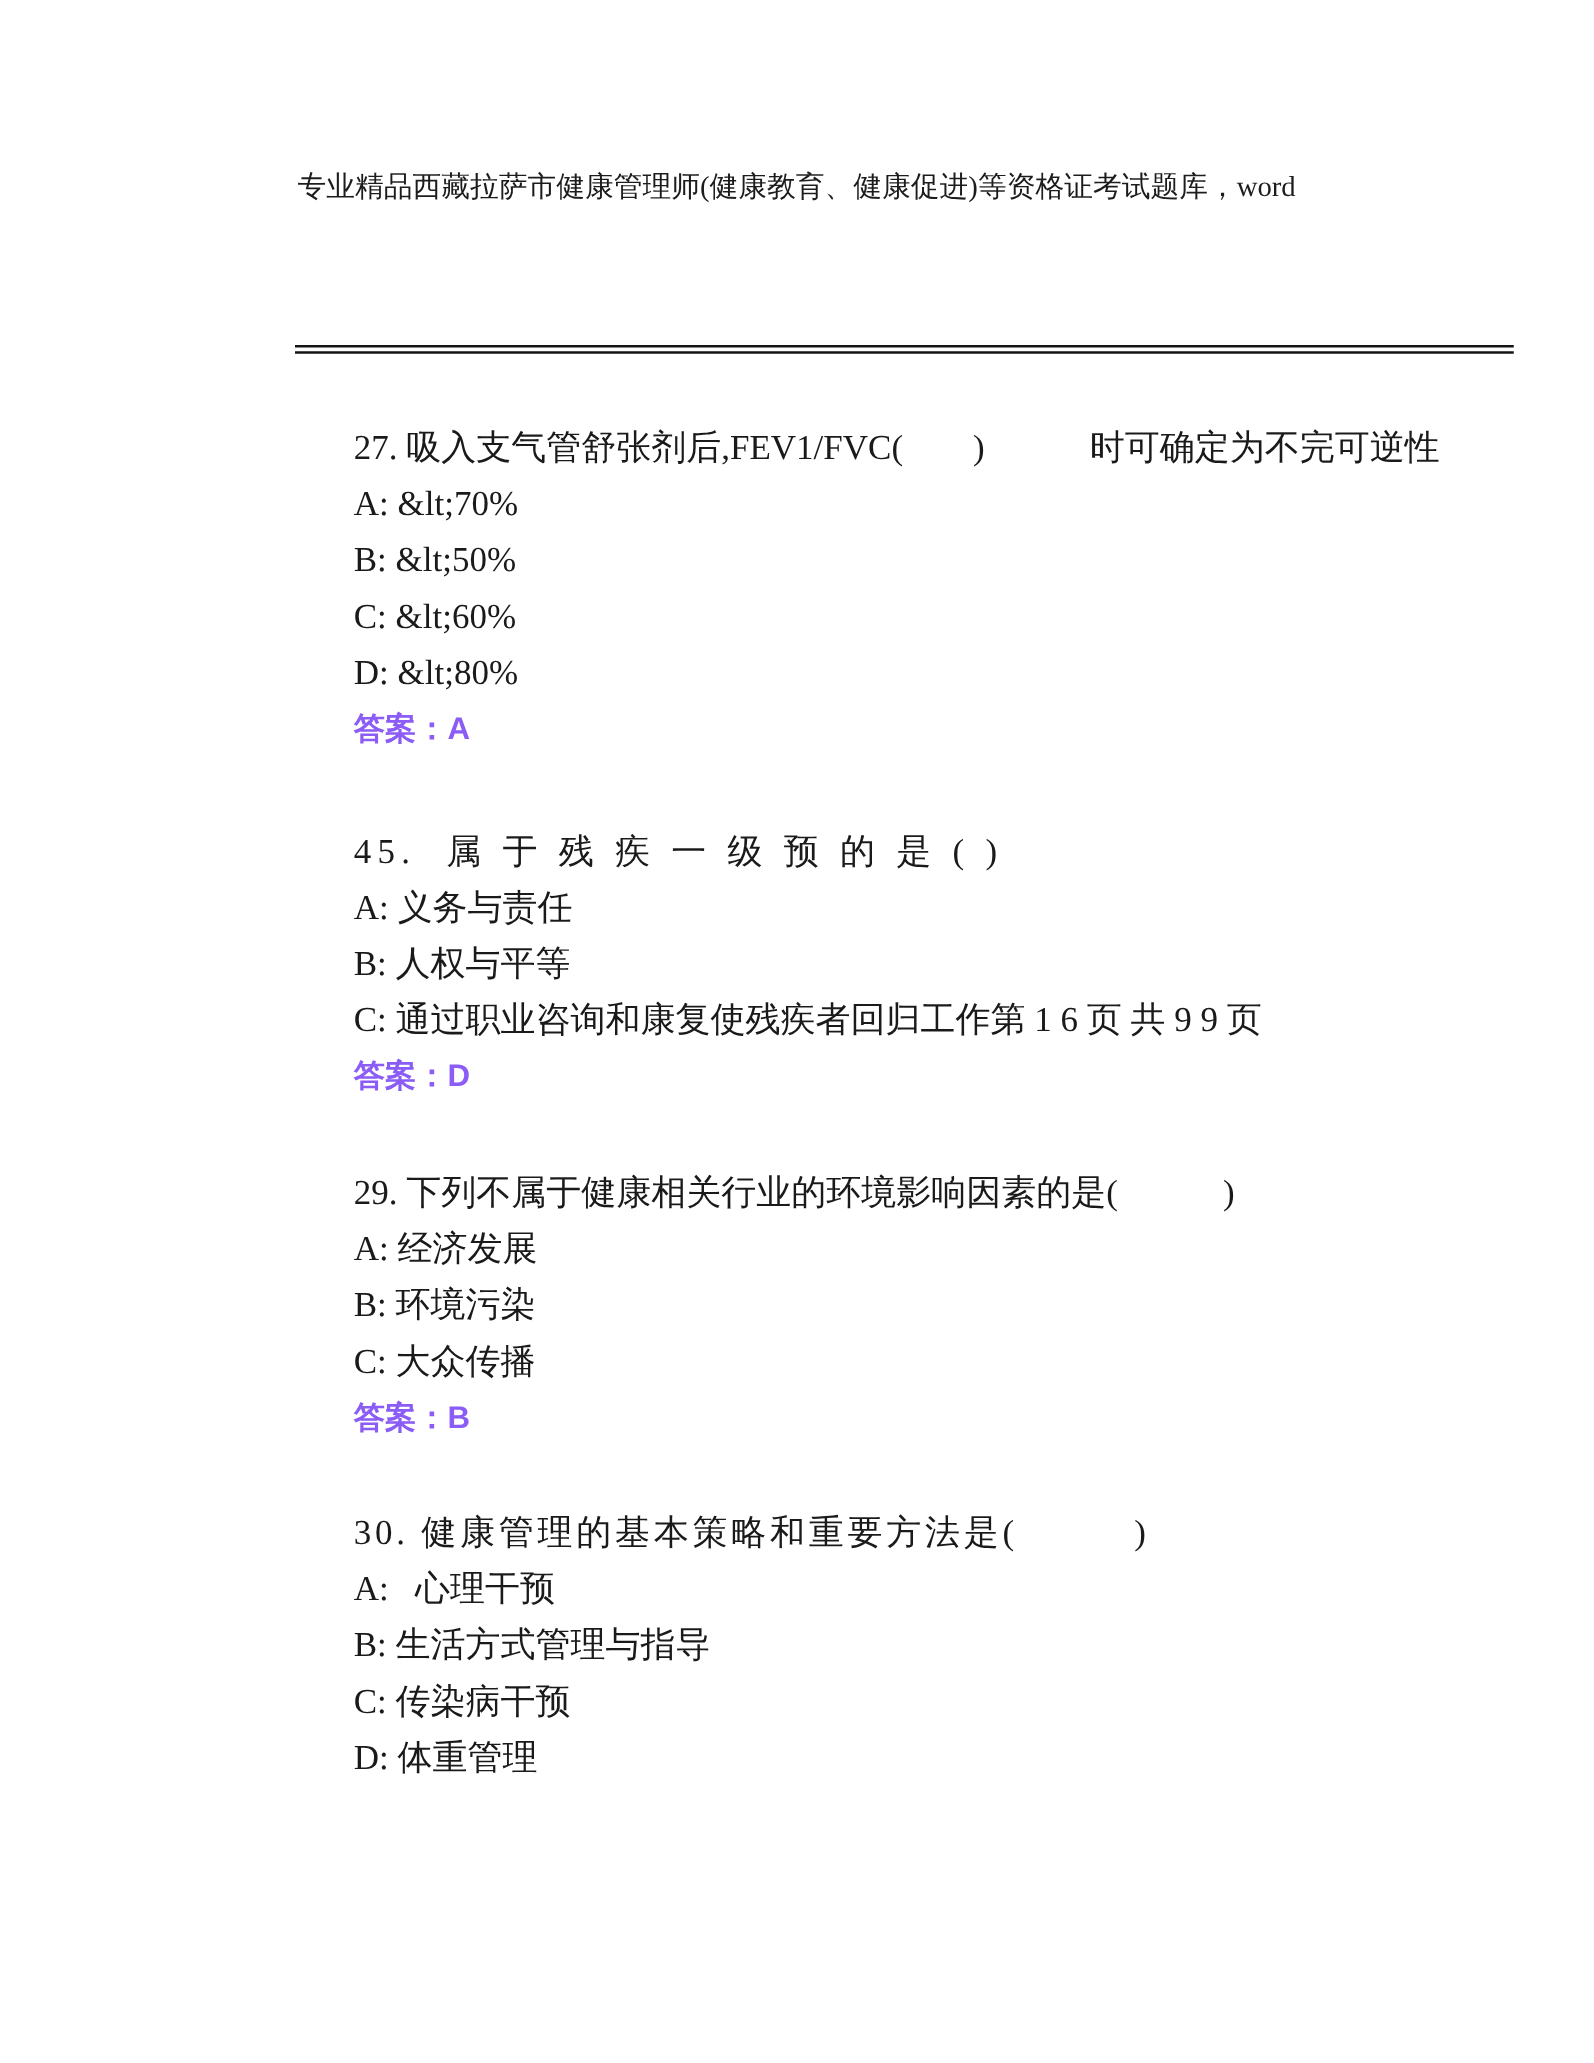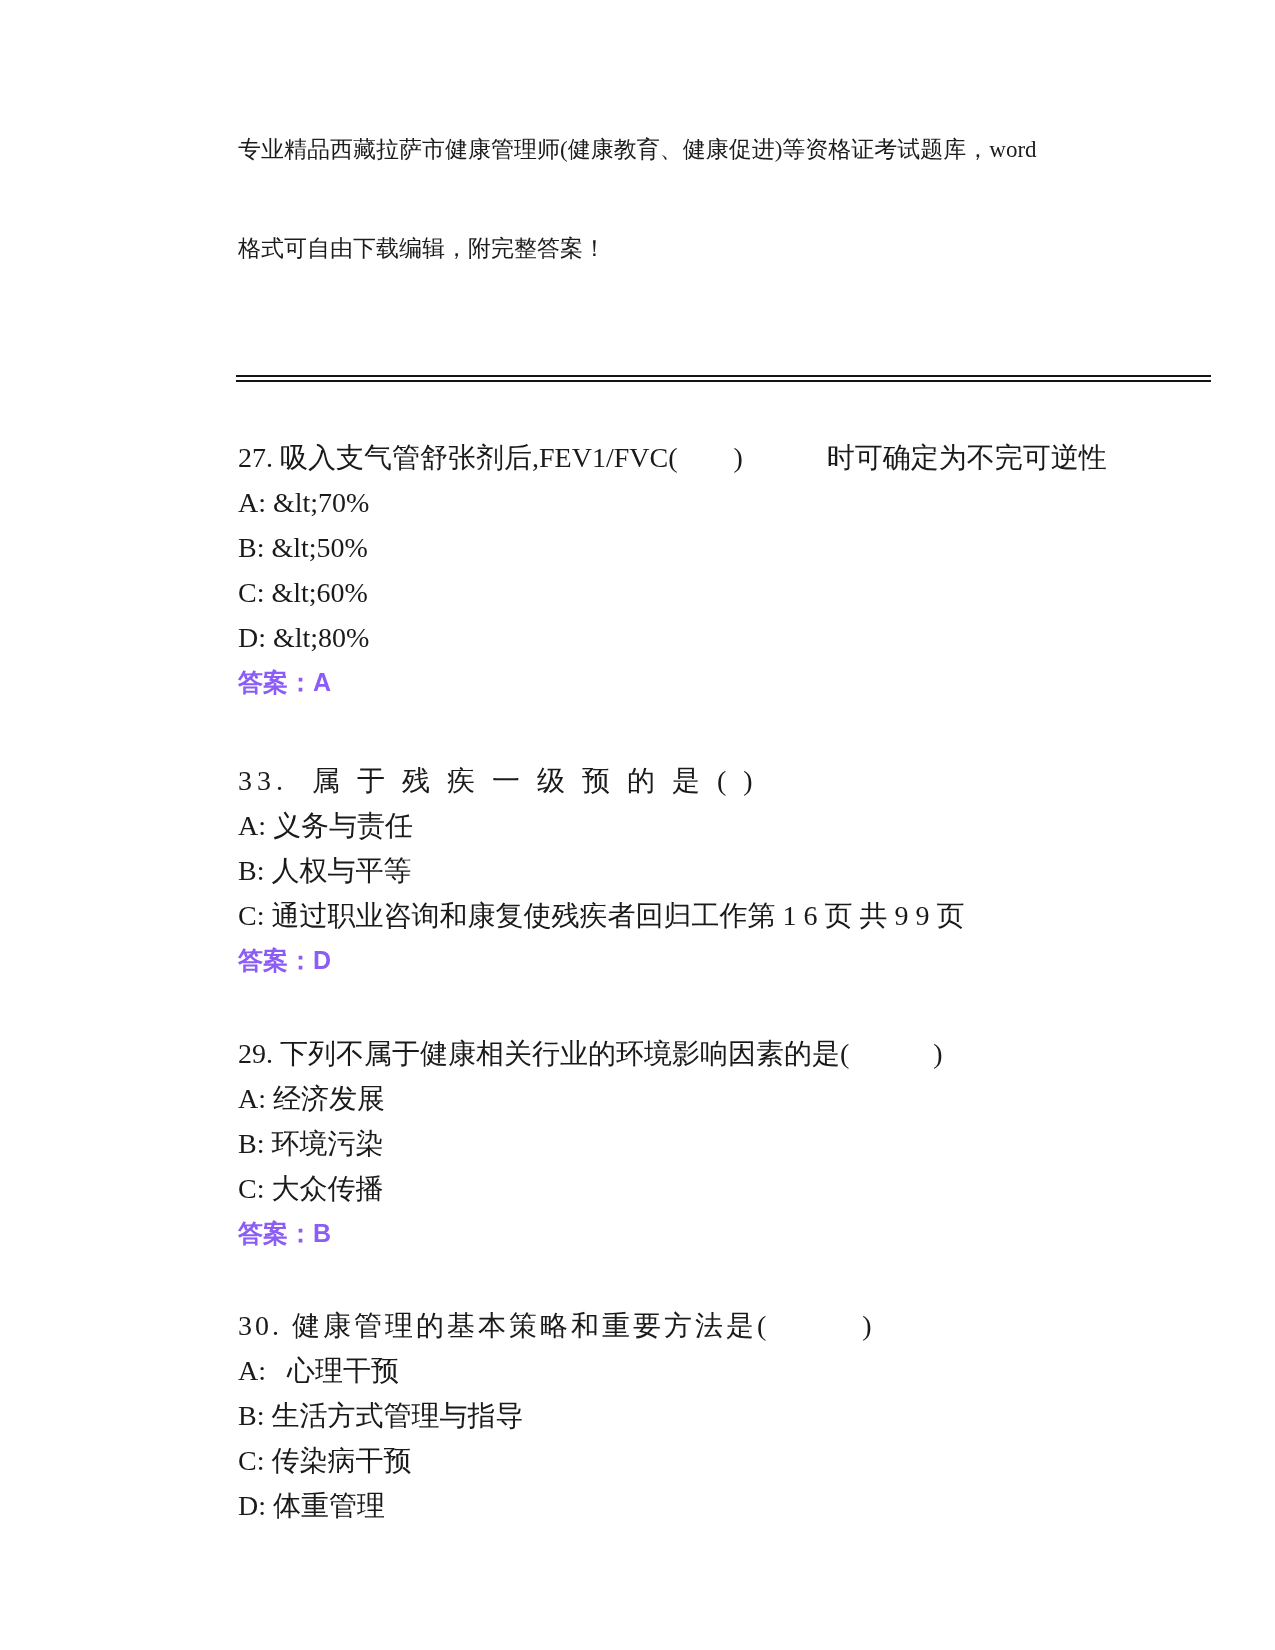--- a/index.html
+++ b/index.html
@@ -43,51 +43,50 @@
     font-size: 28px;
     white-space: pre;
     color: #1a1a1a;
   }
   .answer {
     font-family: "Liberation Sans", sans-serif;
     font-weight: 700;
     font-size: 25px;
     color: #8b5cf6;
   }
-  .question { margin-bottom: 53px; }
+  .question { margin-bottom: 53px; margin-left: 45px; }
   .question.q-28 { margin-bottom: 48px; }
   .question.q-29 { margin-bottom: 47px; }
   .spread { letter-spacing: 5px; }
   .ls-sm  { letter-spacing: 3px; }
 </style>
 </head>
 <body>
 
 <div class="page">
 
   <div class="doc-header">
     <div>专业精品西藏拉萨市健康管理师(健康教育、健康促进)等资格证考试题库，word</div>
-    <div>格式可自由下载编辑，附完整答案！</div>
   </div>
 
   <div class="header-divider"></div>
 
   <div class="content">
 
     <section class="question q-27">
       <div class="line title">27. 吸入支气管舒张剂后,FEV1/FVC(　　)　　　时可确定为不完可逆性</div>
       <div class="line option">A: &amp;lt;70%</div>
       <div class="line option">B: &amp;lt;50%</div>
       <div class="line option">C: &amp;lt;60%</div>
       <div class="line option">D: &amp;lt;80%</div>
       <div class="line answer">答案：A</div>
     </section>
 
     <section class="question q-28">
-      <div class="line title spread">33.  属 于 残 疾 一 级 预 的 是 ( )</div>
+      <div class="line title spread">45.  属 于 残 疾 一 级 预 的 是 ( )</div>
       <div class="line option">A: 义务与责任</div>
       <div class="line option">B: 人权与平等</div>
       <div class="line option">C: 通过职业咨询和康复使残疾者回归工作第 1 6 页 共 9 9 页</div>
       <div class="line answer">答案：D</div>
     </section>
 
     <section class="question q-29">
       <div class="line title">29. 下列不属于健康相关行业的环境影响因素的是(　　　)</div>
       <div class="line option">A: 经济发展</div>
       <div class="line option">B: 环境污染</div>

